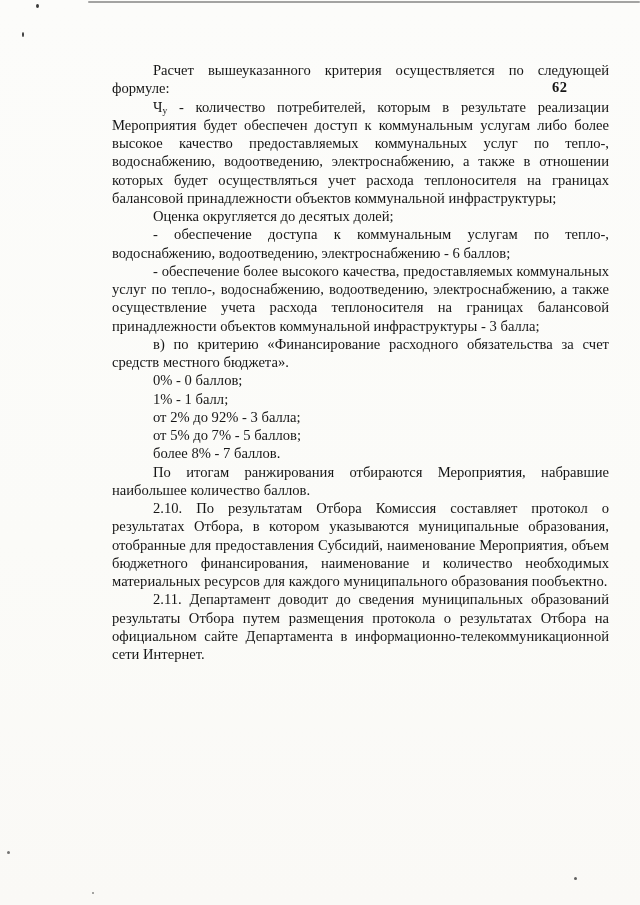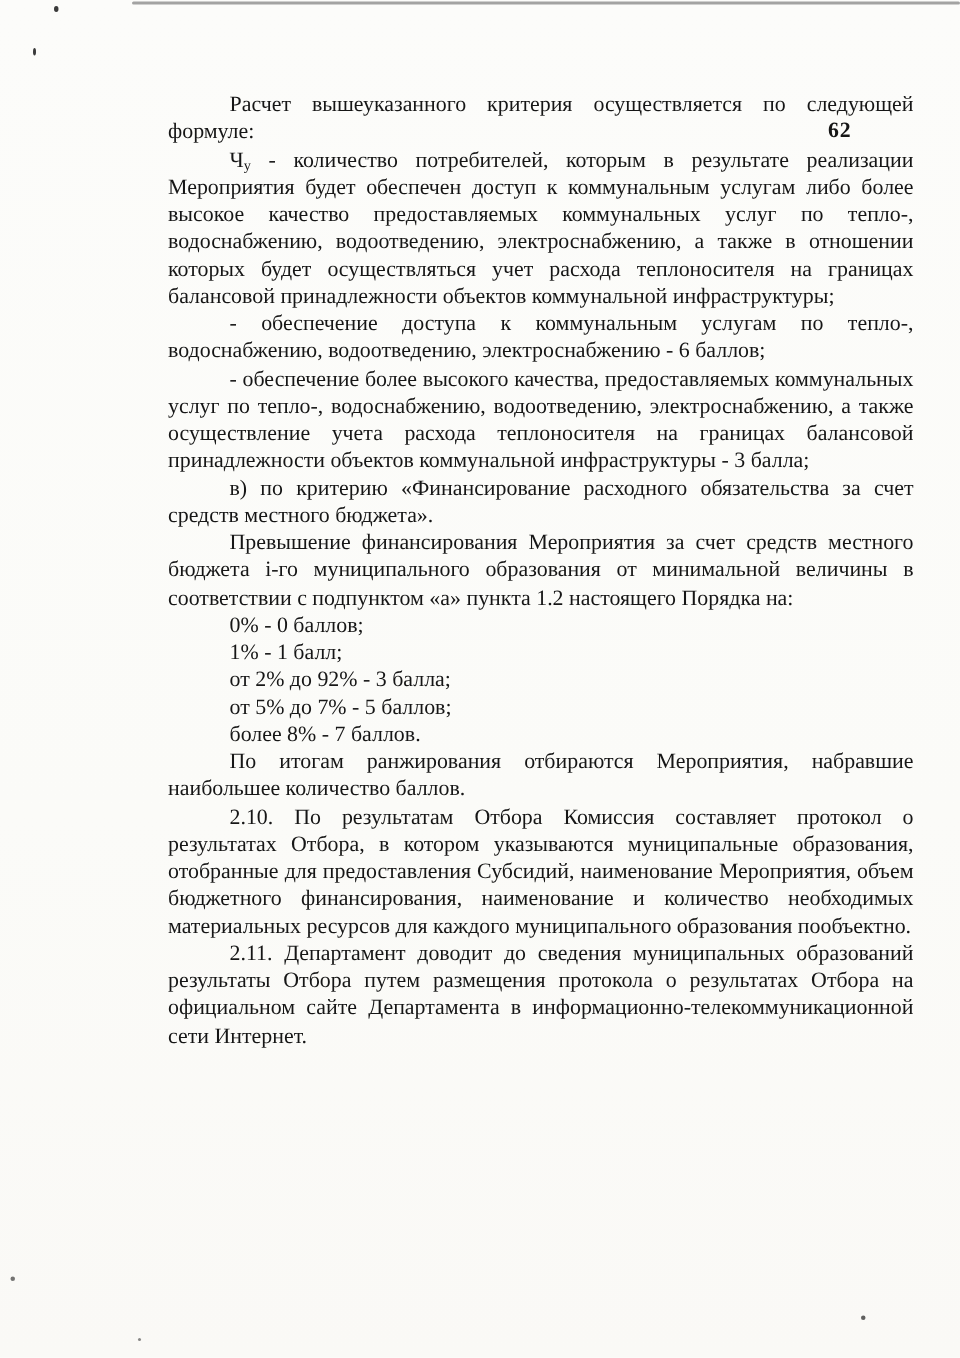--- a/index.html
+++ b/index.html
@@ -81,29 +81,29 @@
   <div class="page-number">62</div>
 
   <div class="content">
 
     <p class="para">Расчет вышеуказанного критерия осуществляется по следующей формуле:</p>
 
 
     <p class="para"><span>Ч</span><sub class="sub">у</sub><span> - количество потребителей, которым в результате реализации Мероприятия будет обеспечен доступ к коммунальным услугам либо более высокое качество предоставляемых коммунальных услуг по тепло-, водоснабжению, водоотведению, электроснабжению, а также в отношении которых будет осуществляться учет расхода теплоносителя на границах балансовой принадлежности объектов коммунальной инфраструктуры;</span></p>
 
 
+    <p class="para">Оценка округляется до десятых долей;</p>
 
 
     <p class="para">- обеспечение доступа к коммунальным услугам по тепло-, водоснабжению, водоотведению, электроснабжению - 6 баллов;</p>
 
     <p class="para">- обеспечение более высокого качества, предоставляемых коммунальных услуг по тепло-, водоснабжению, водоотведению, электроснабжению, а также осуществление учета расхода теплоносителя на границах балансовой принадлежности объектов коммунальной инфраструктуры - 3 балла;</p>
 
     <p class="para">в) по критерию «Финансирование расходного обязательства за счет средств местного бюджета».</p>
 
-    <p class="para">Превышение финансирования Мероприятия за счет средств местного бюджета i-го муниципального образования от минимальной величины в соответствии с подпунктом «а» пункта 1.2 настоящего Порядка на:</p>
 
     <p class="para">0% - 0 баллов;</p>
     <p class="para">1% - 1 балл;</p>
     <p class="para">от 2% до 92% - 3 балла;</p>
     <p class="para">от 5% до 7% - 5 баллов;</p>
     <p class="para">более 8% - 7 баллов.</p>
 
     <p class="para">По итогам ранжирования отбираются Мероприятия, набравшие наибольшее количество баллов.</p>
 
     <p class="para">2.10. По результатам Отбора Комиссия составляет протокол о результатах Отбора, в котором указываются муниципальные образования, отобранные для предоставления Субсидий, наименование Мероприятия, объем бюджетного финансирования, наименование и количество необходимых материальных ресурсов для каждого муниципального образования пообъектно.</p>

